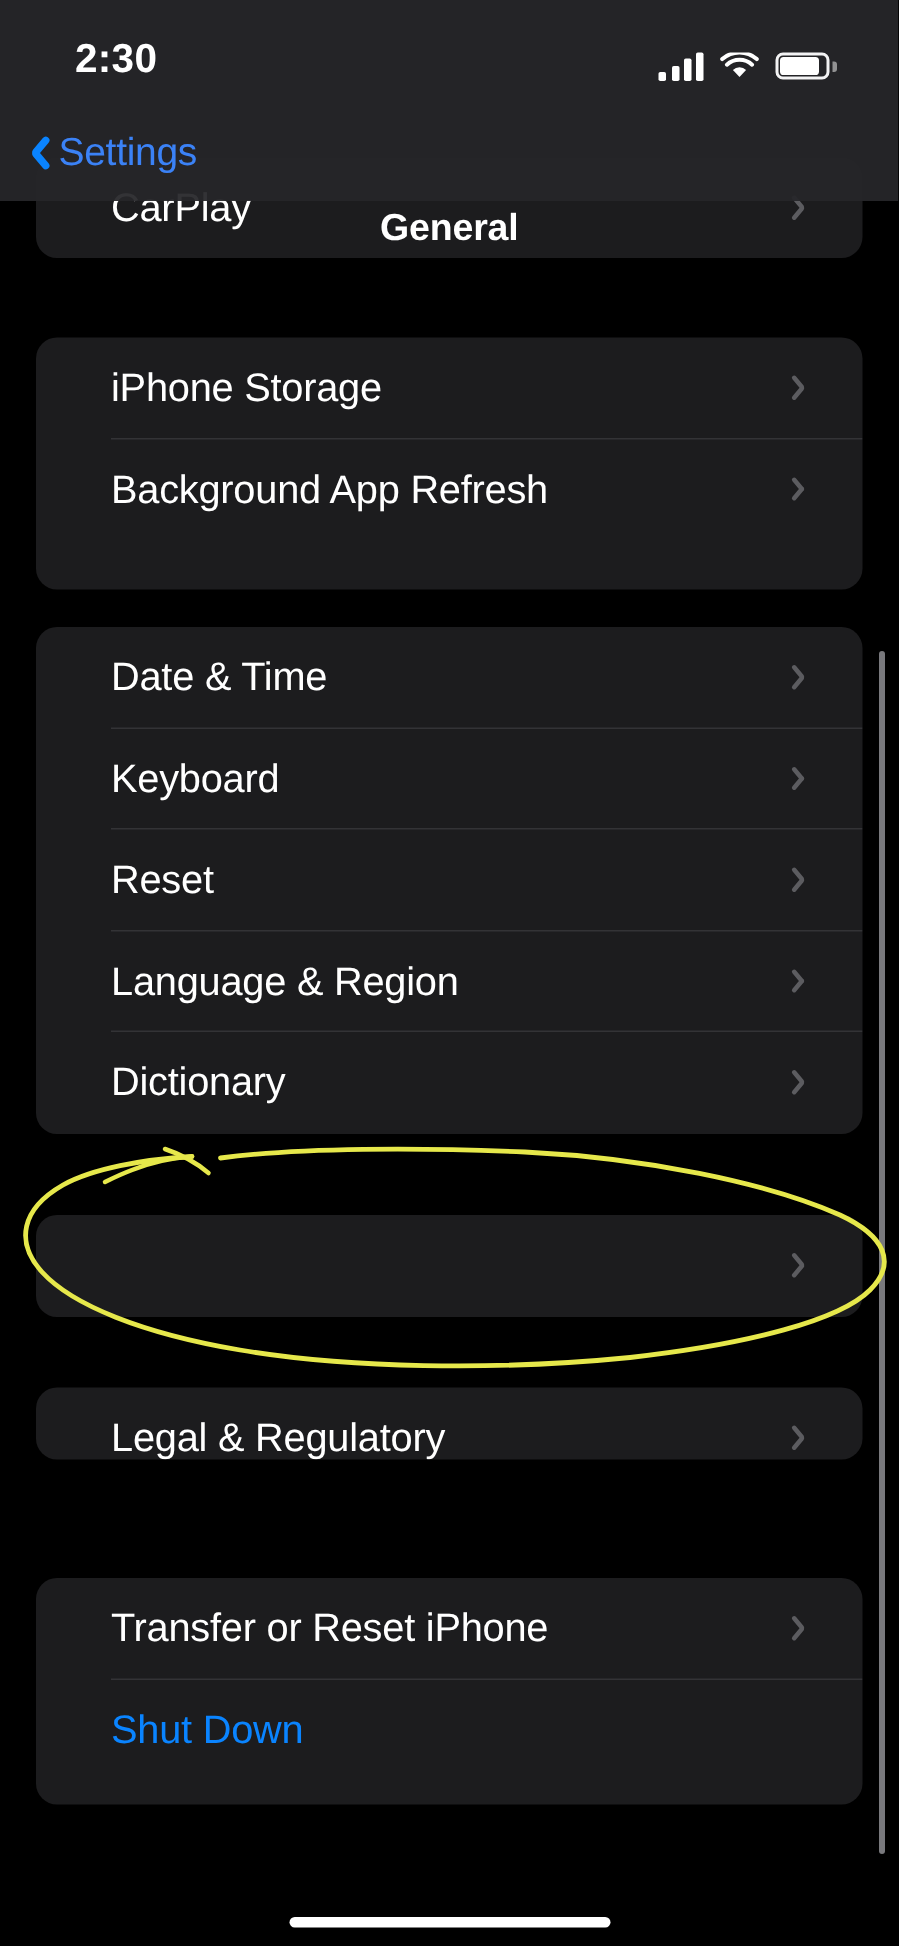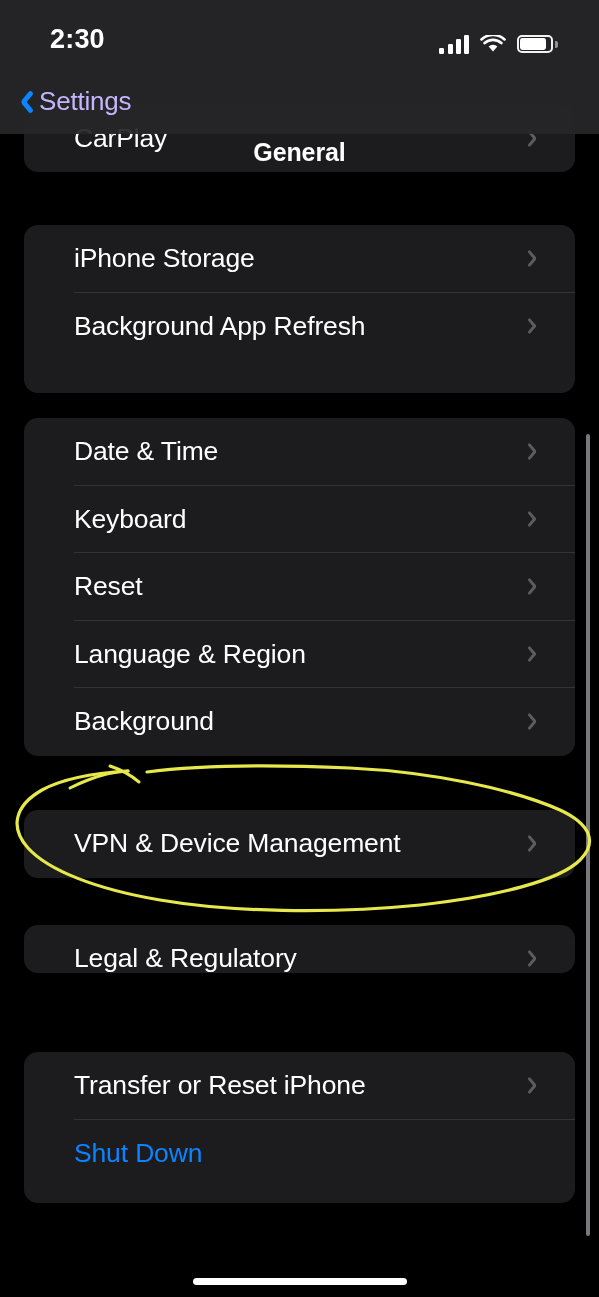--- a/index.html
+++ b/index.html
@@ -57,21 +57,21 @@
   }
   .back-chevron {
     width:18px; height:30px; position:relative; margin-right:2px;
   }
   .back-chevron:before, .back-chevron:after {
     content:""; position:absolute; left:6px;
     width:4.5px; height:15px; background:#0a84ff; border-radius:3px;
   }
   .back-chevron:before { top:1px;  transform:rotate(40deg);  transform-origin:50% 100%; }
   .back-chevron:after  { top:14px; transform:rotate(-40deg); transform-origin:50% 0%; }
-  #nav-back-label { color:#c4b5fd; font-size:26px; letter-spacing:-0.2px; }
+  #nav-back-label { color:#3b82f6; font-size:26px; letter-spacing:-0.2px; }
   #nav-title {
     position:absolute; left:0; right:0; top:90px;
     text-align:center; color:#fff; font-size:25px; font-weight:bold;
     letter-spacing:-0.1px;
     margin-top:48px;
   }
 
   
   #content { position:absolute; top:0; left:0; width:599px; height:1297px; }
 
@@ -174,28 +174,27 @@
         <span class="row-label">Reset</span>
         <span class="chevron"></span>
         <span class="sep"></span>
       </div>
       <div class="row">
         <span class="row-label">Language &amp; Region</span>
         <span class="chevron"></span>
         <span class="sep"></span>
       </div>
       <div class="row">
-        <span class="row-label">Background</span>
+        <span class="row-label">Dictionary</span>
         <span class="chevron"></span>
       </div>
     </div>
 
     <div class="card" id="card-vpn">
       <div class="row">
-        <span class="row-label">VPN &amp; Device Management</span>
         <span class="chevron"></span>
       </div>
     </div>
 
     <div class="card" id="card-legal">
       <div class="row">
         <span class="row-label">Legal &amp; Regulatory</span>
         <span class="chevron"></span>
       </div>
     </div>

